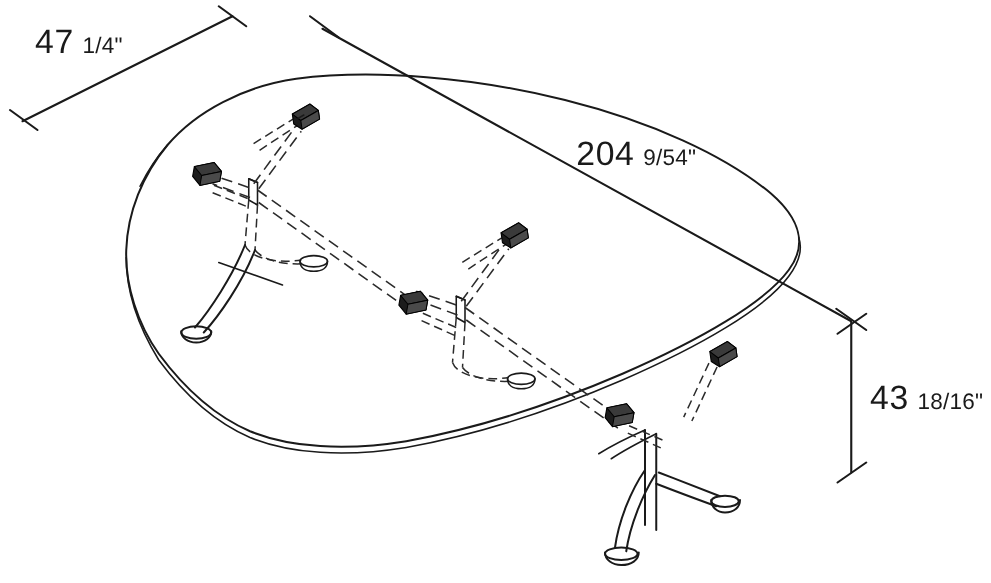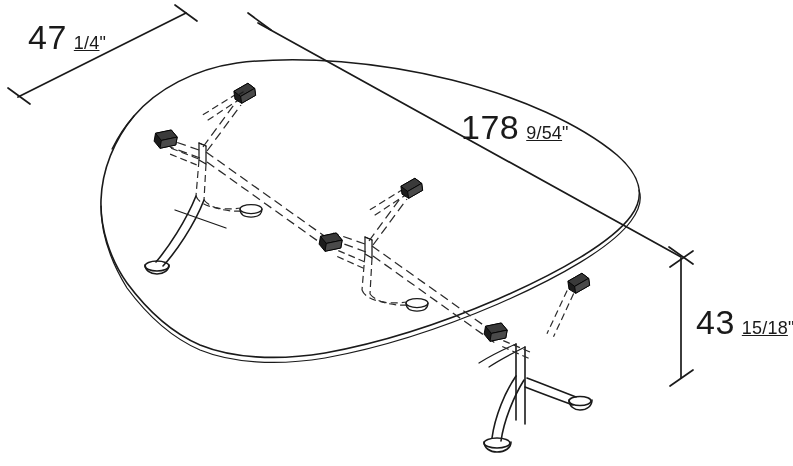--- a/index.html
+++ b/index.html
@@ -25,30 +25,29 @@
     display: block;
   }
   .dim-label {
     position: absolute;
     white-space: nowrap;
     color: #1a1a1a;
     line-height: 1;
     user-select: none;
   }
   .dim-whole {
-    font-size: 34px;
+    font-size: 27px;
     letter-spacing: 0.5px;
     vertical-align: baseline;
   }
   .dim-frac {
     font-size: 18px;
     letter-spacing: 0.2px;
     margin-left: 7px;
     vertical-align: baseline;
-    text-decoration: underline;
   }
   .dim-unit {
     font-size: 18px;
     vertical-align: baseline;
   }
   #label-width  { left: 28px;  top: 20px; }
   #label-length { left: 461px; top: 110px; }
   #label-height { left: 696px; top: 305px; }
 </style>
 </head>
@@ -243,20 +242,20 @@
       <polygon class="clampface" points="4,5 19,-1 19,6 4,12"></polygon>
     </g>
 
   </svg>
 
   <div class="dim-label" id="label-width">
     <span class="dim-whole">47</span><span class="dim-frac">1/4</span><span class="dim-unit">"</span>
   </div>
 
   <div class="dim-label" id="label-length">
-    <span class="dim-whole">178</span><span class="dim-frac">9/54</span><span class="dim-unit">"</span>
+    <span class="dim-whole">204</span><span class="dim-frac">9/54</span><span class="dim-unit">"</span>
   </div>
 
   <div class="dim-label" id="label-height">
-    <span class="dim-whole">43</span><span class="dim-frac">15/18</span><span class="dim-unit">"</span>
+    <span class="dim-whole">43</span><span class="dim-frac">18/16</span><span class="dim-unit">"</span>
   </div>
 
 </div>
 
 </body></html>

